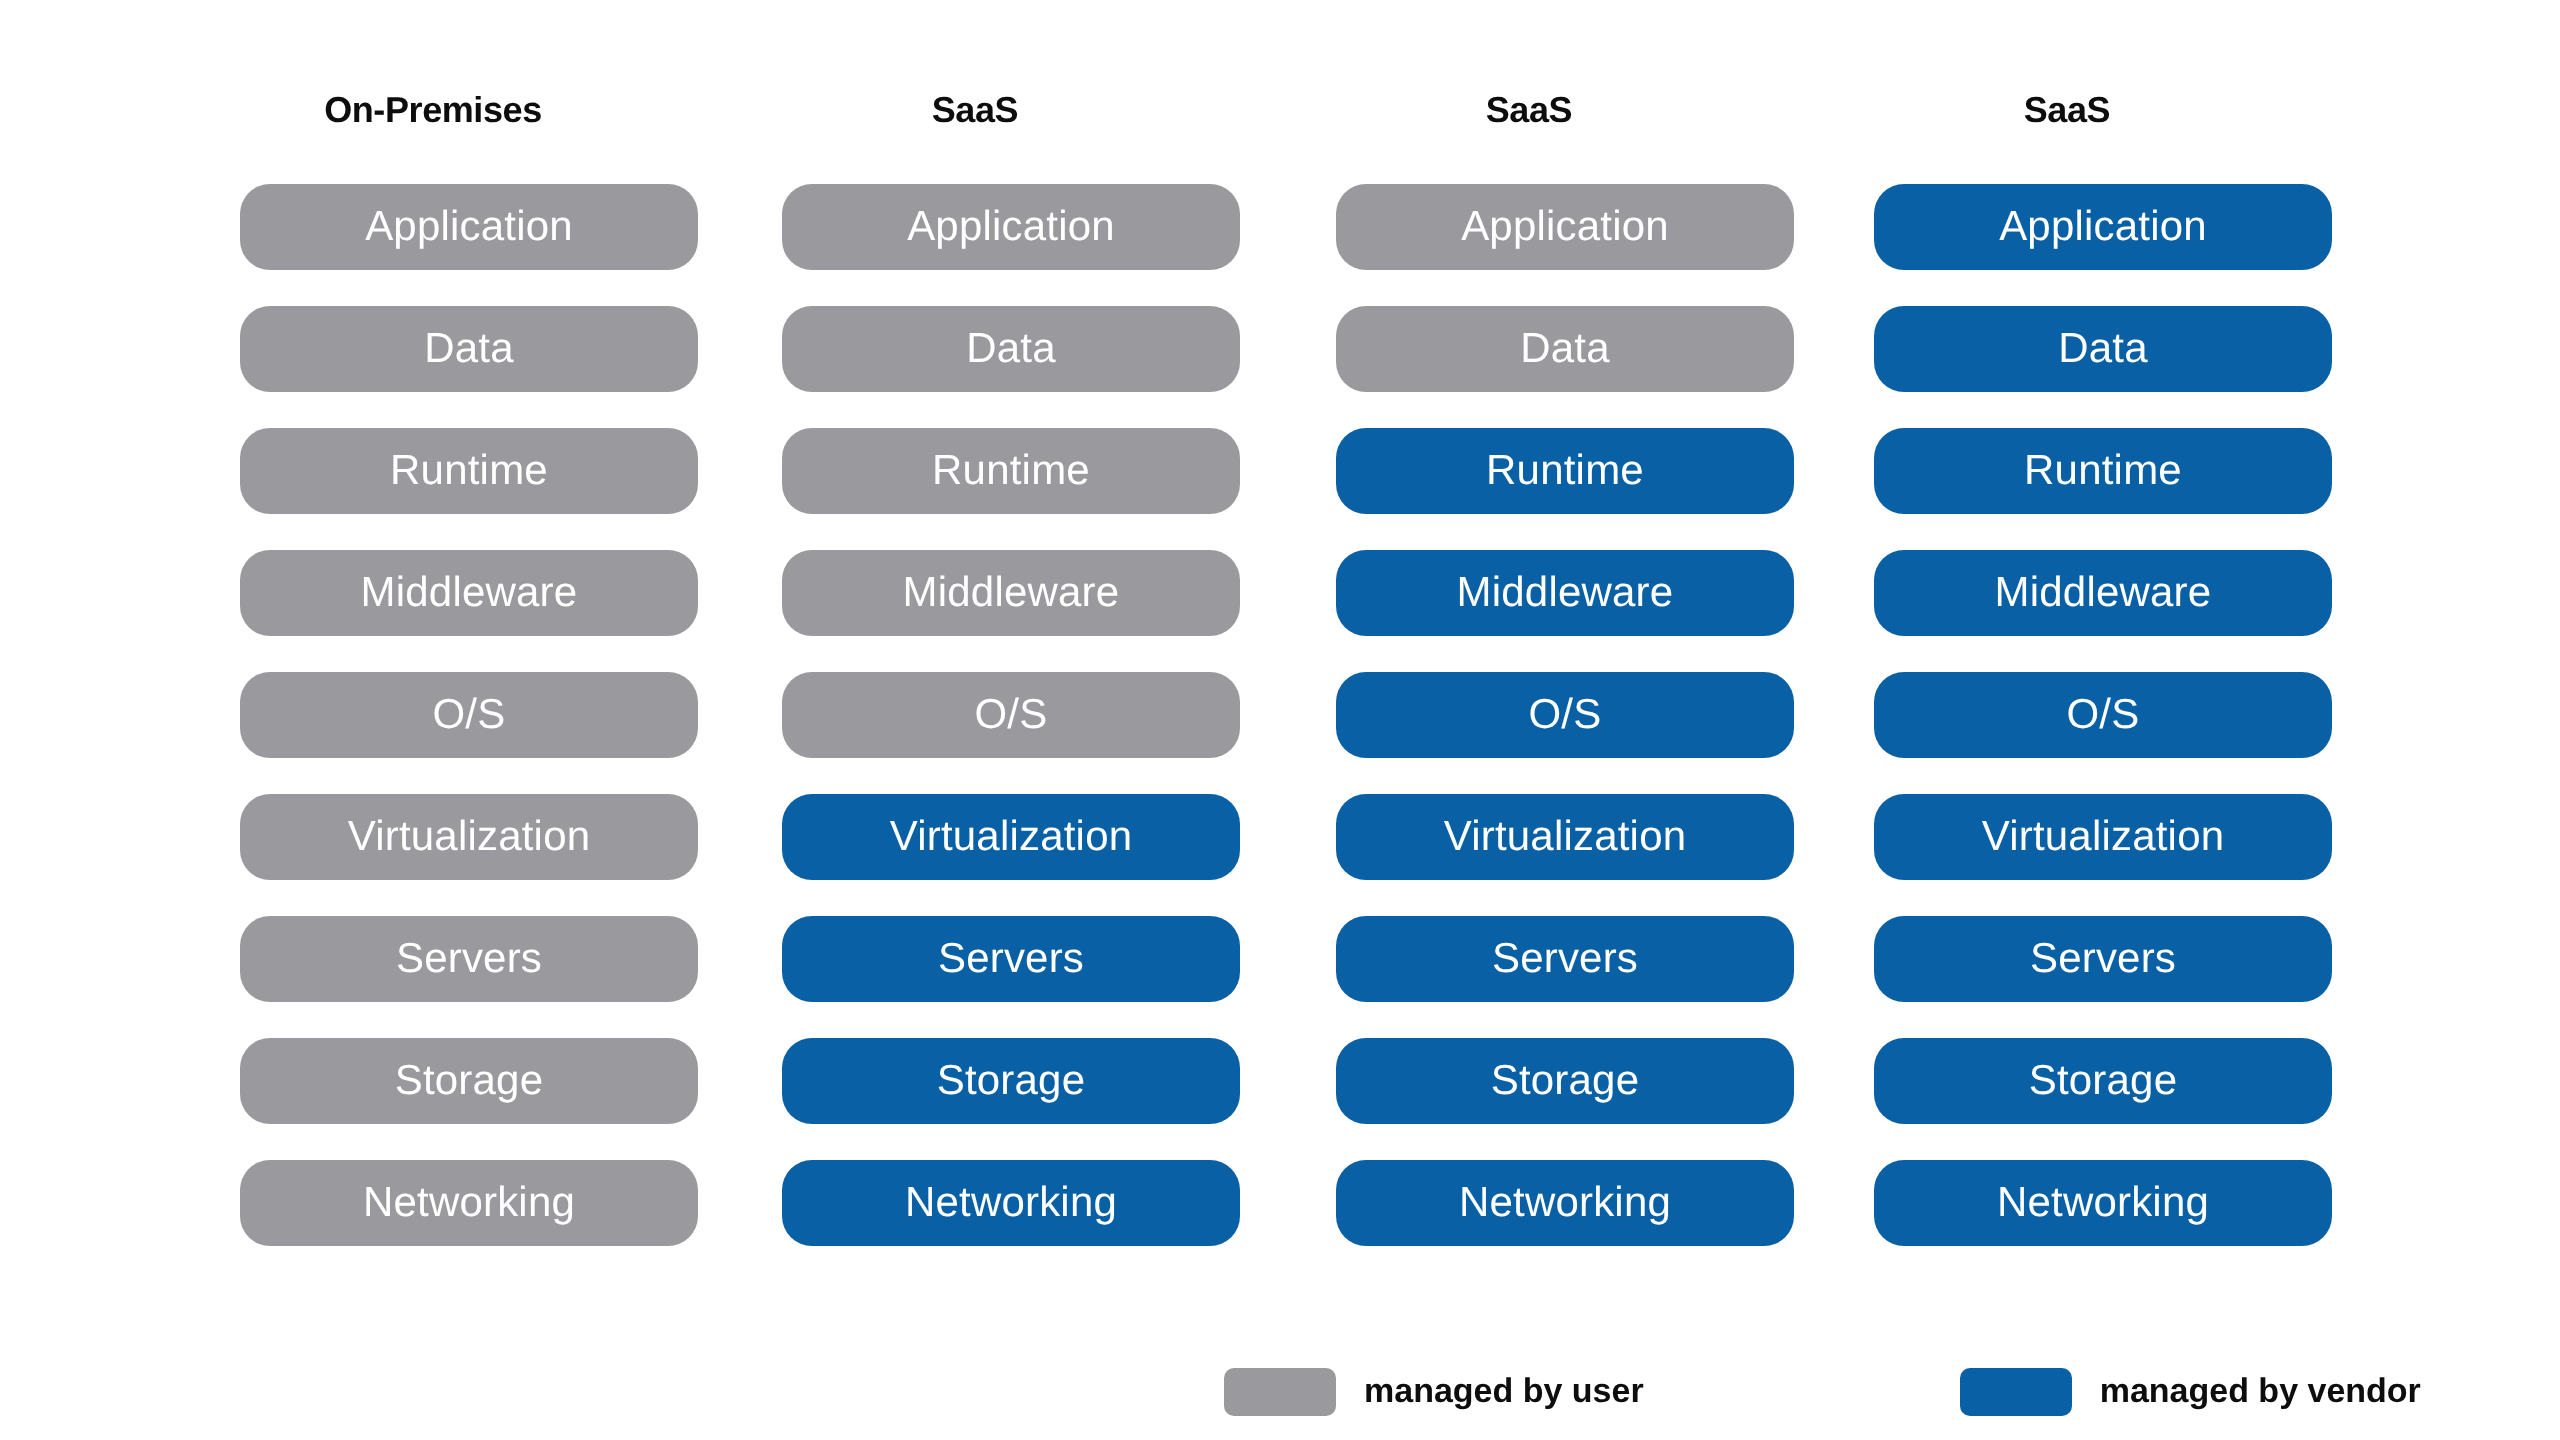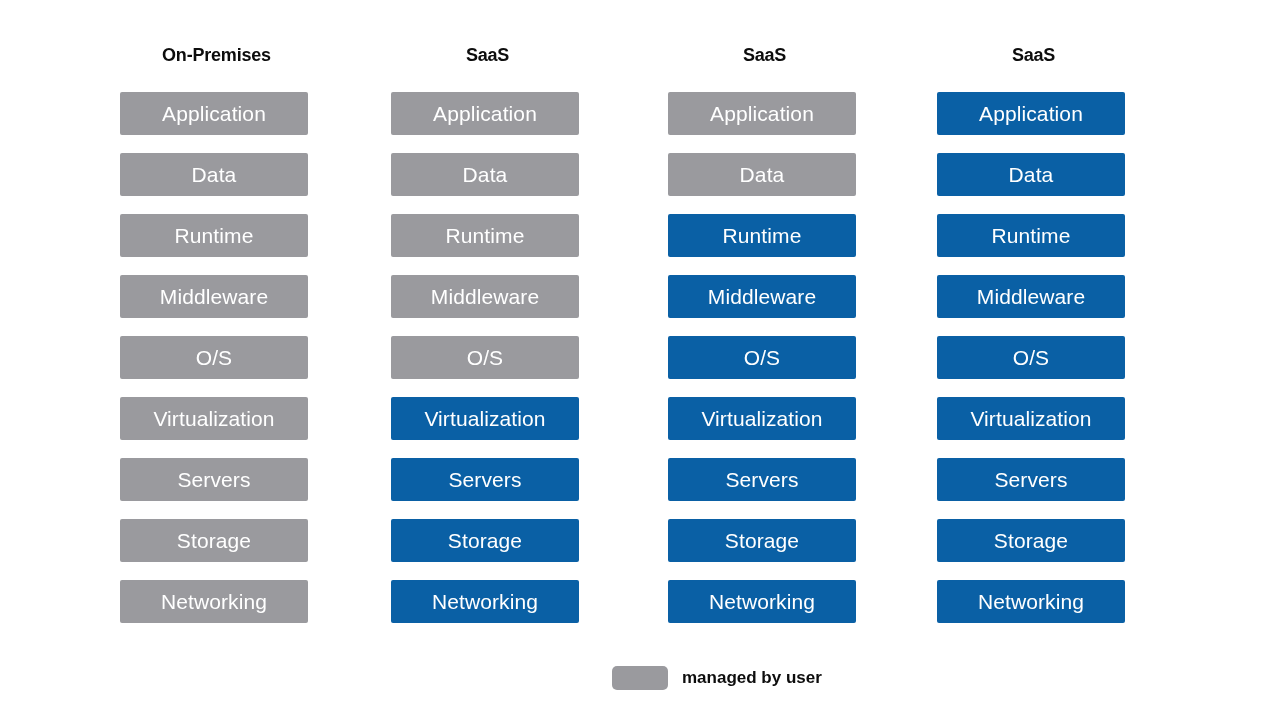--- a/index.html
+++ b/index.html
@@ -44,23 +44,23 @@
   }
 
   .stack {
     position: absolute;
     top: 92px;
     left: 0;
     width: 193px;
   }
 
   .layer-box {
-    width: 188px;
+    width: 229px;
     height: 43px;
-    border-radius: 2px;
+    border-radius: 15px;
     margin-bottom: 18px;
     display: flex;
     align-items: center;
     justify-content: center;
     box-sizing: border-box;
   }
 
   .layer-box:last-child {
     margin-bottom: 16px;
   }
@@ -79,21 +79,21 @@
     color: #ffffff;
     line-height: 24px;
     white-space: nowrap;
     letter-spacing: 0.1px;
   }
 
   
   #legend {
     position: absolute;
     left: 612px;
-    top: 664px;
+    top: 682px;
     height: 28px;
     display: flex;
     align-items: center;
   }
 
   .legend-entry {
     display: flex;
     align-items: center;
   }
 
@@ -260,15 +260,19 @@
           <span class="layer-label">Networking</span>
         </div>
     </div>
   </div>
 
   <div id="legend">
     <div class="legend-entry">
       <div class="legend-swatch user"></div>
       <div class="legend-text">managed by user</div>
     </div>
+    <div class="legend-entry second">
+      <div class="legend-swatch vendor"></div>
+      <div class="legend-text">managed by vendor</div>
+    </div>
   </div>
 
 </div>
 
 </body></html>

